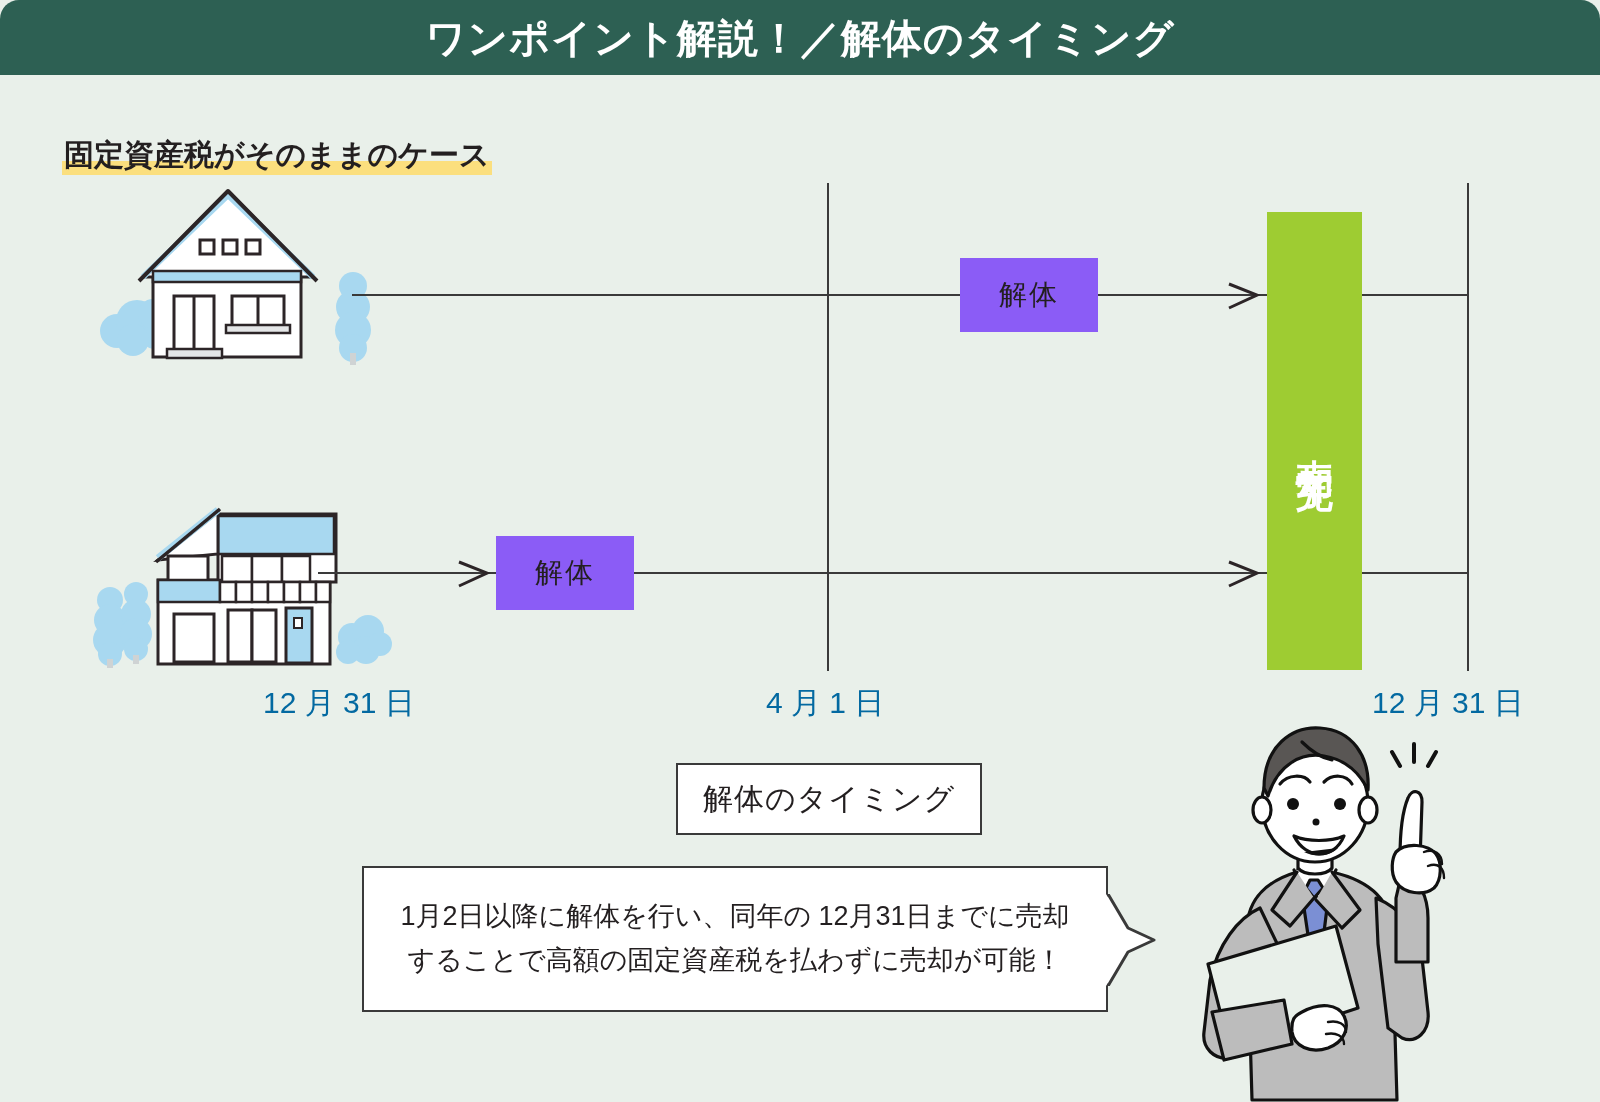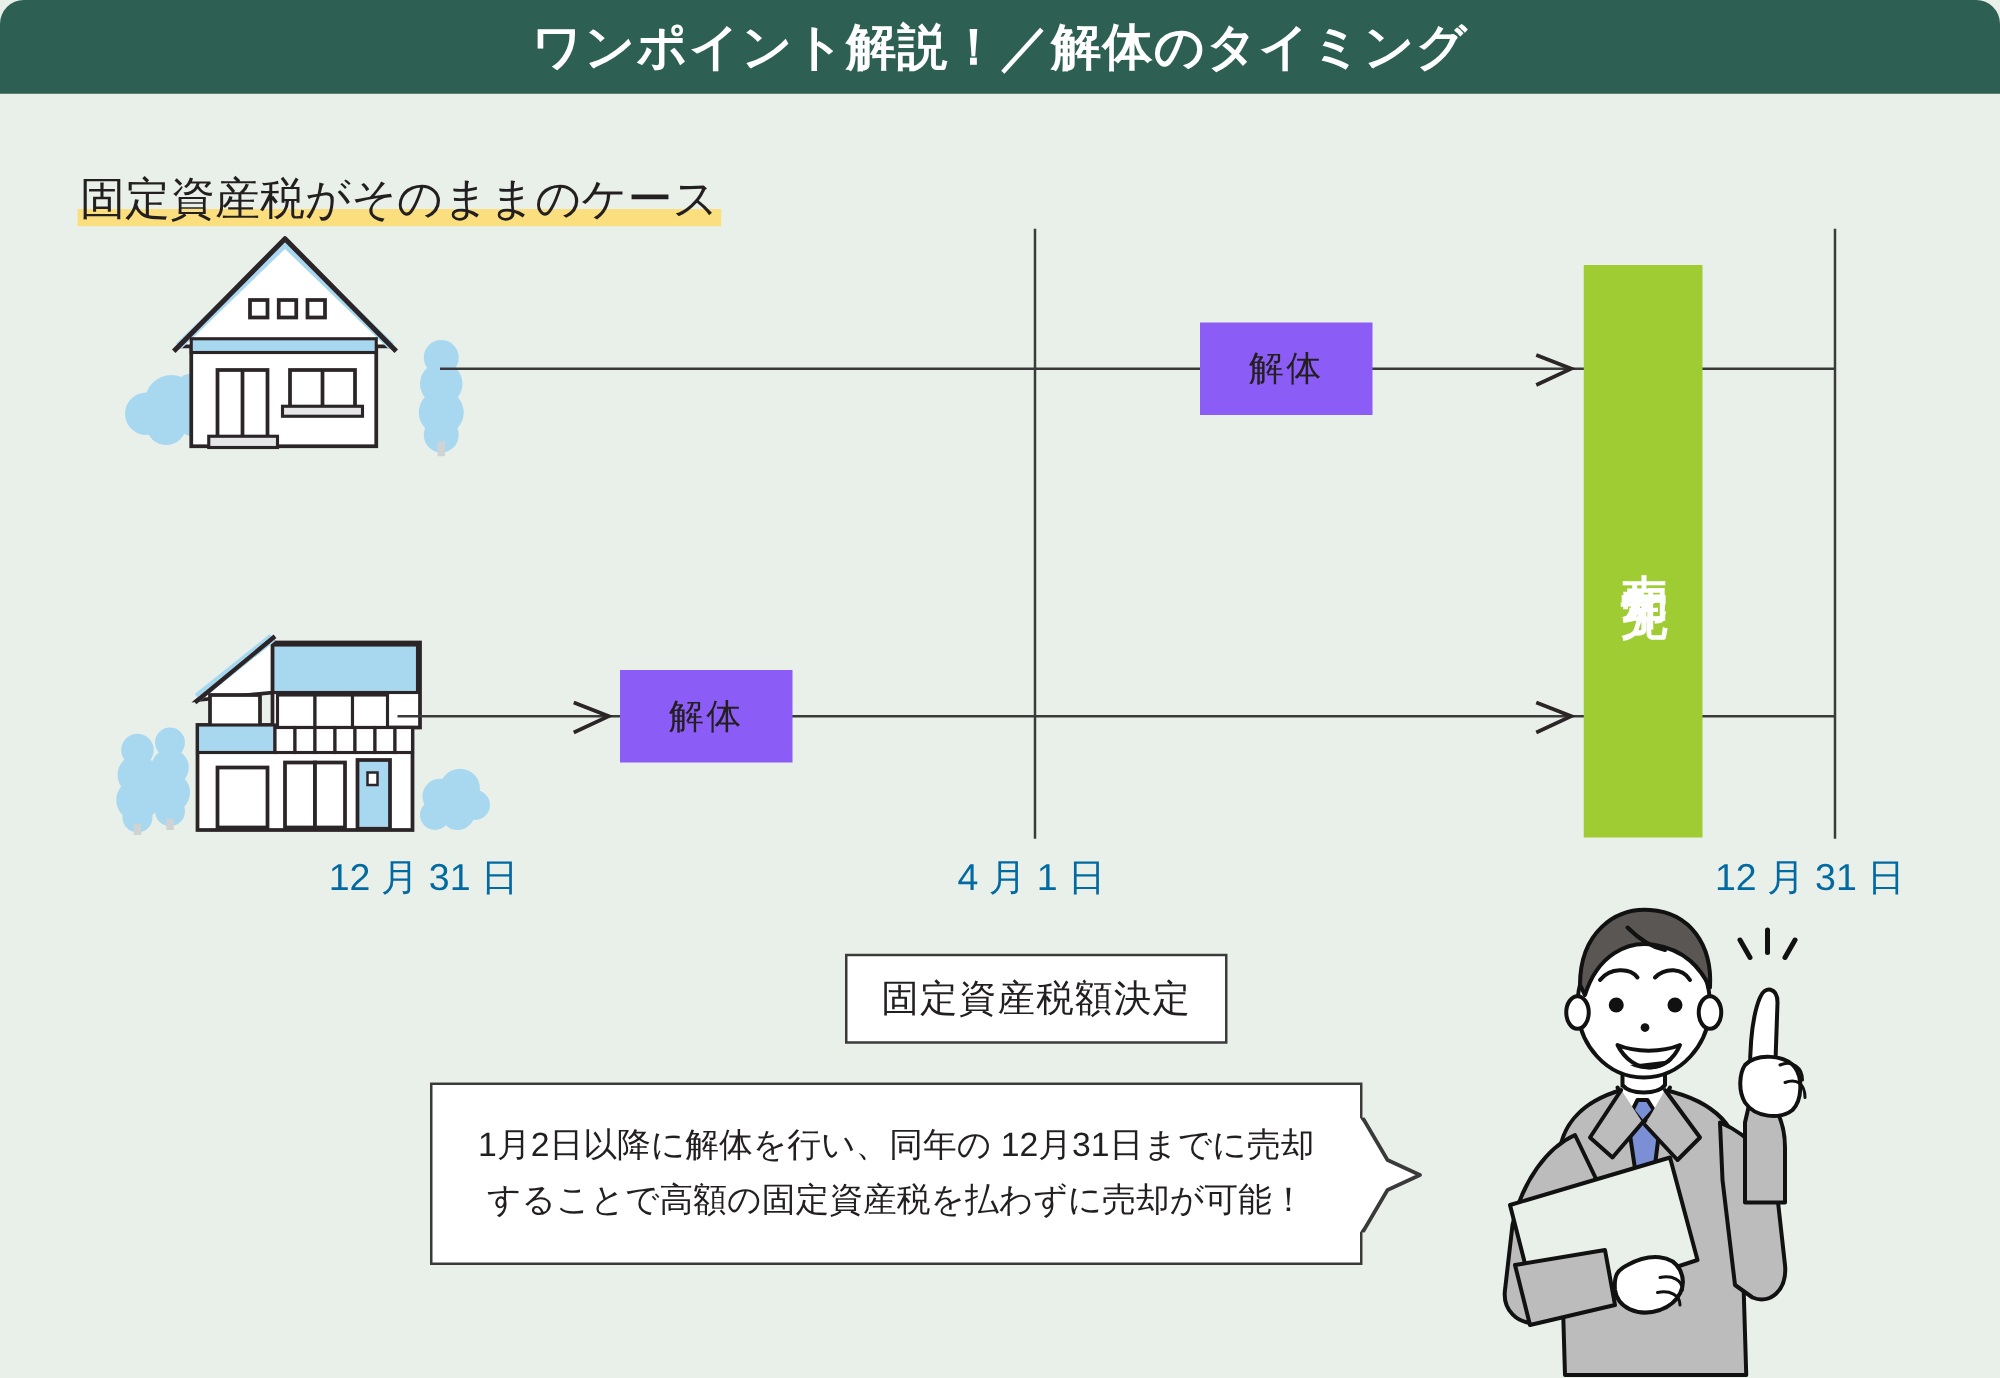--- a/index.html
+++ b/index.html
@@ -39,22 +39,22 @@
     font-size: 40px;
     font-weight: bold;
     letter-spacing: 1px;
     white-space: nowrap;
     line-height: 1;
   }
 
   
   .case-heading {
     position: absolute;
-    font-size: 36px;
-    font-weight: normal;
+    font-size: 30px;
+    font-weight: bold;
     color: #231f20;
     white-space: nowrap;
     line-height: 1.15;
     padding: 0 2px 2px 2px;
     background: linear-gradient(to top, #fbdf7e 0, #fbdf7e 14px, rgba(0,0,0,0) 14px);
     text-align: right;
   }
   #case1-heading { left: 62px; top: 138px; }
   #case2-heading { left: 62px; top: 448px; }
 
@@ -145,21 +145,21 @@
     align-items: center;
     justify-content: center;
     font-size: 30px;
     color: #231f20;
     letter-spacing: 1px;
   }
 
   
   #speech-bubble {
     position: absolute;
-    left: 344px;
+    left: 362px;
     top: 866px;
     width: 750px;
     height: 150px;
   }
   #speech-bubble-body {
     position: absolute;
     left: 0; top: 0;
     width: 746px;
     height: 146px;
     background: #ffffff;
@@ -340,21 +340,21 @@
   <div id="demolition-box-2" class="demolition-box">解体</div>
 
   <div id="sale-complete-bar">
     <div id="sale-complete-label">売却完了</div>
   </div>
 
   <div id="date-left" class="date-label">12 月 31 日</div>
   <div id="date-mid" class="date-label">4 月 1 日</div>
   <div id="date-right" class="date-label">12 月 31 日</div>
 
-  <div id="tax-decision-box">固定資産税額決定</div>
+  <div id="tax-decision-box">解体のタイミング</div>
 
   <div id="speech-bubble">
     <div id="speech-bubble-body"></div>
     <div id="speech-bubble-tail">
       <svg width="54" height="92" viewBox="0 0 54 92">
         <polygon points="0,0 22,34 48,46 22,58 0,92" fill="#ffffff"></polygon>
         <polyline points="2,0 22,34 48,46 22,58 2,92" fill="none" stroke="#3a3a3a" stroke-width="3" stroke-linejoin="round"></polyline>
       </svg>
     </div>
     <div id="speech-text">

